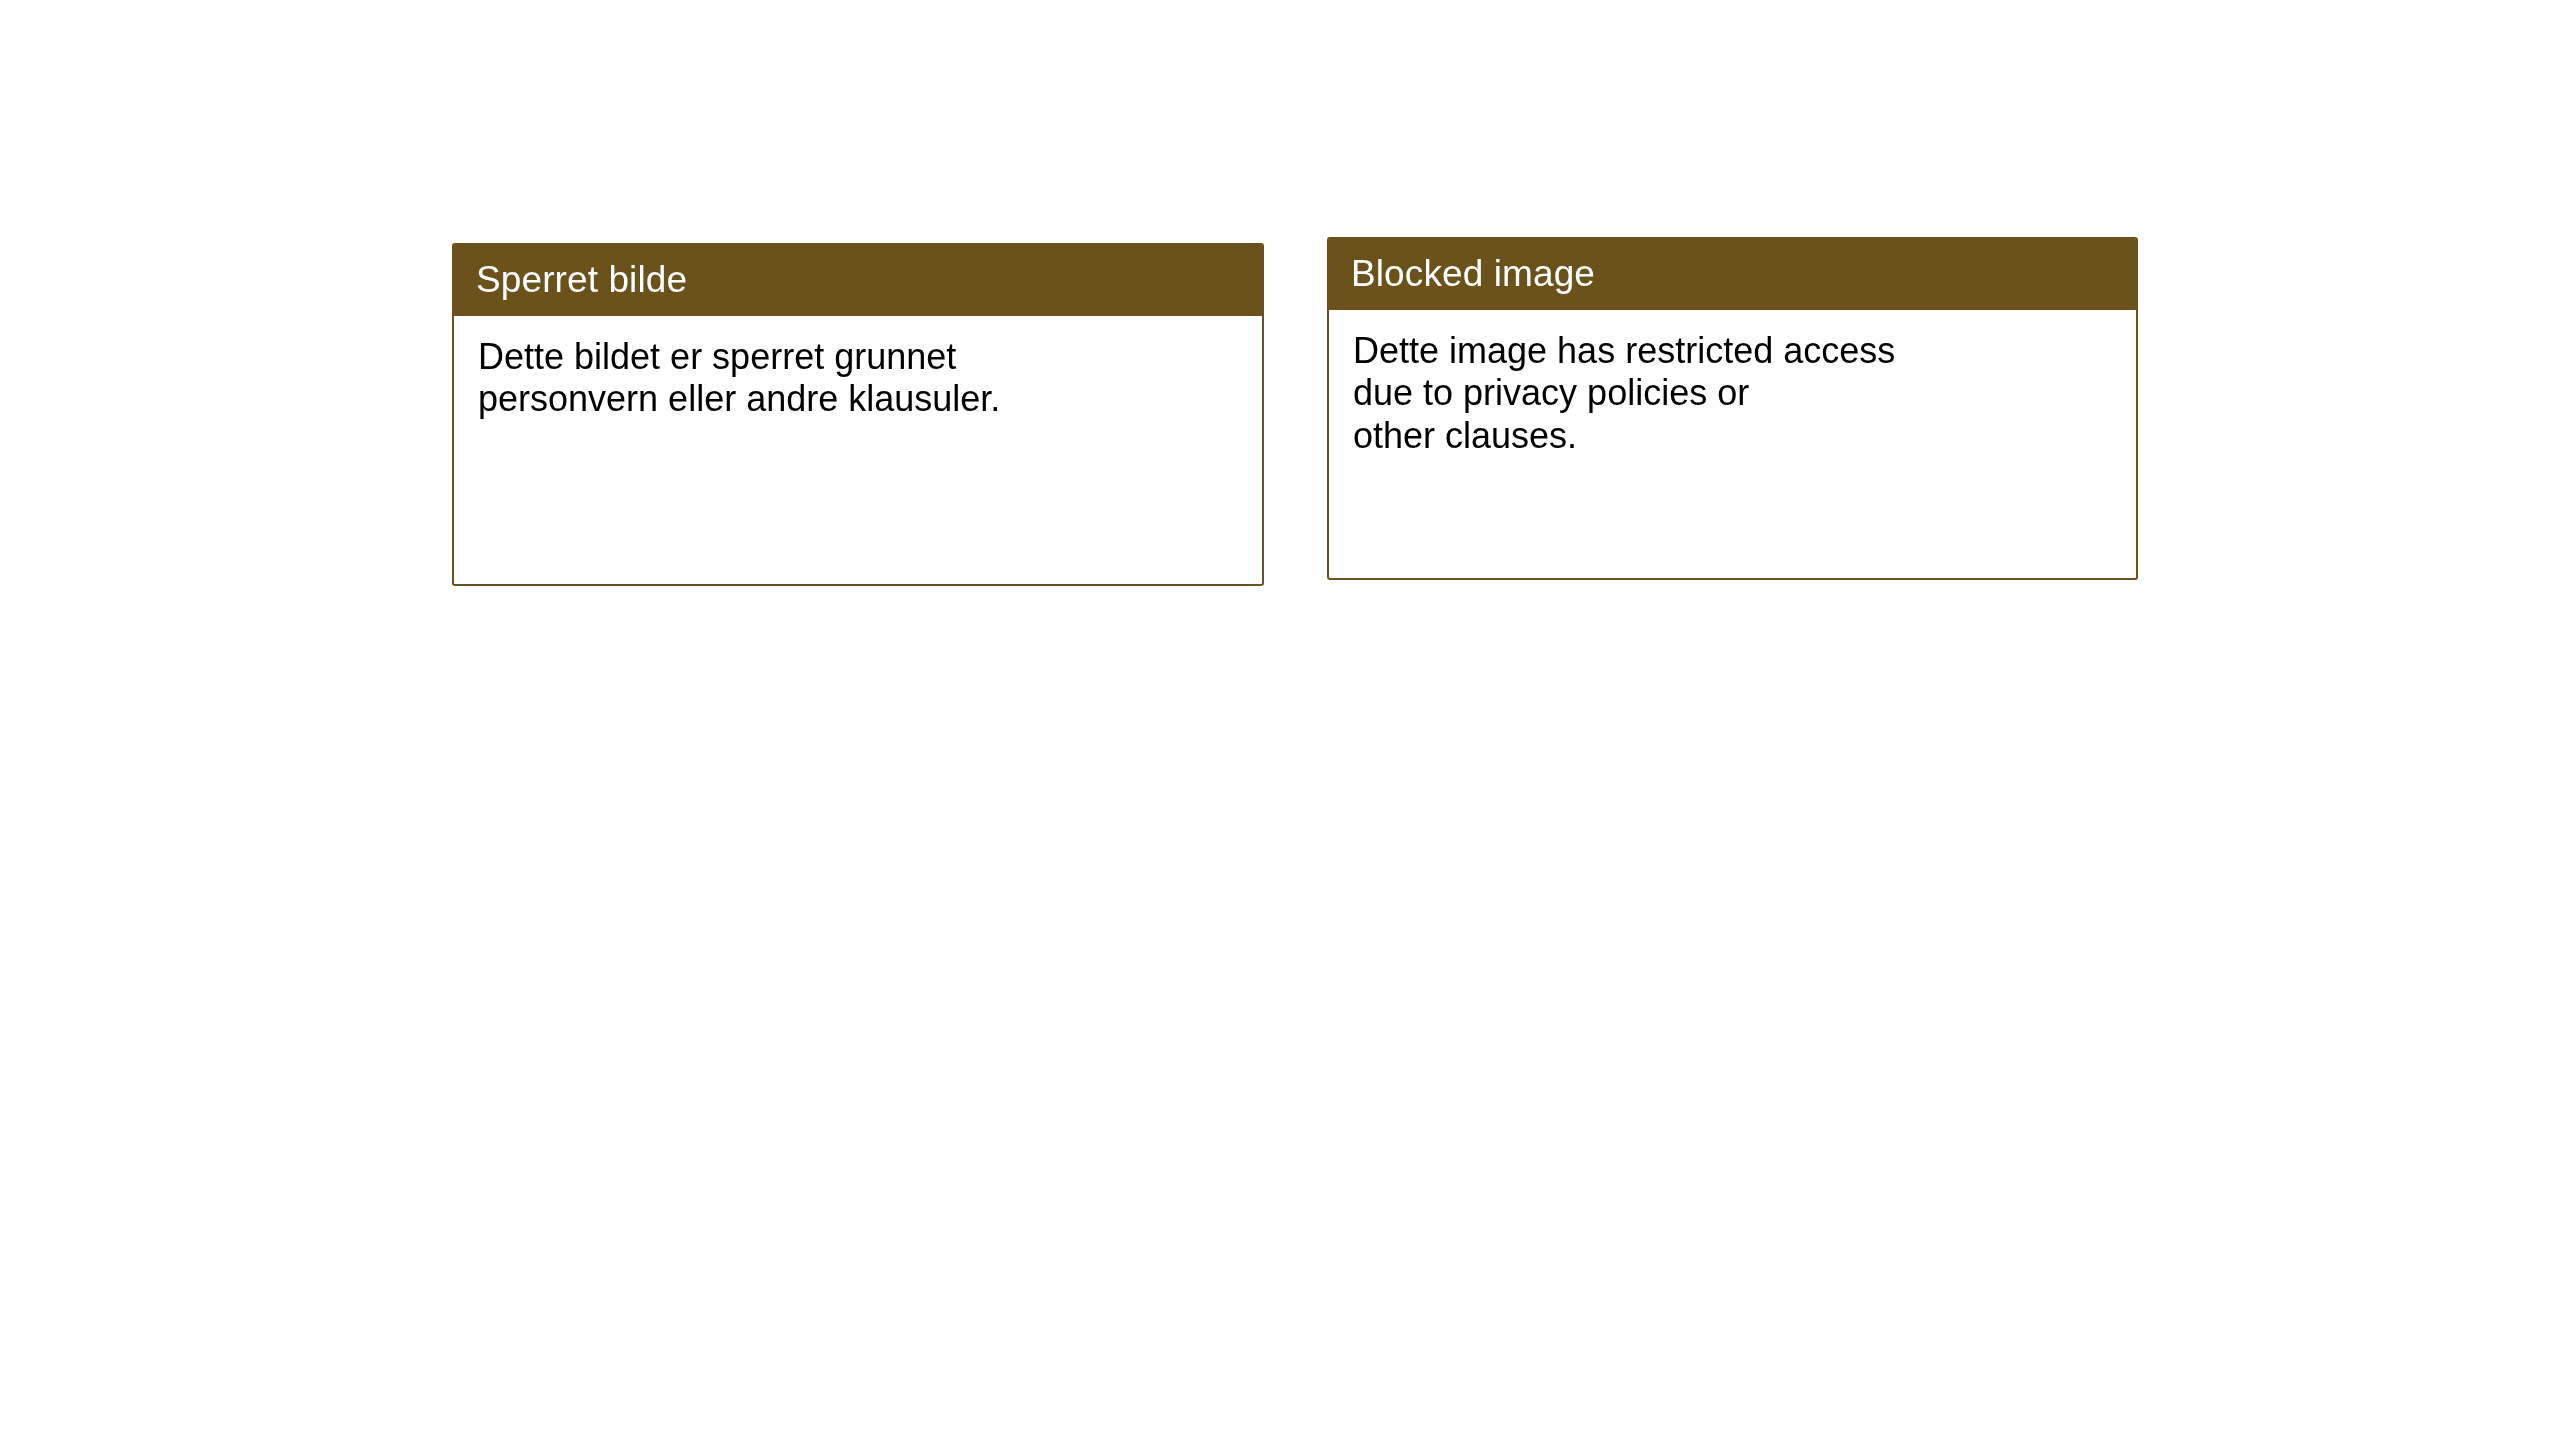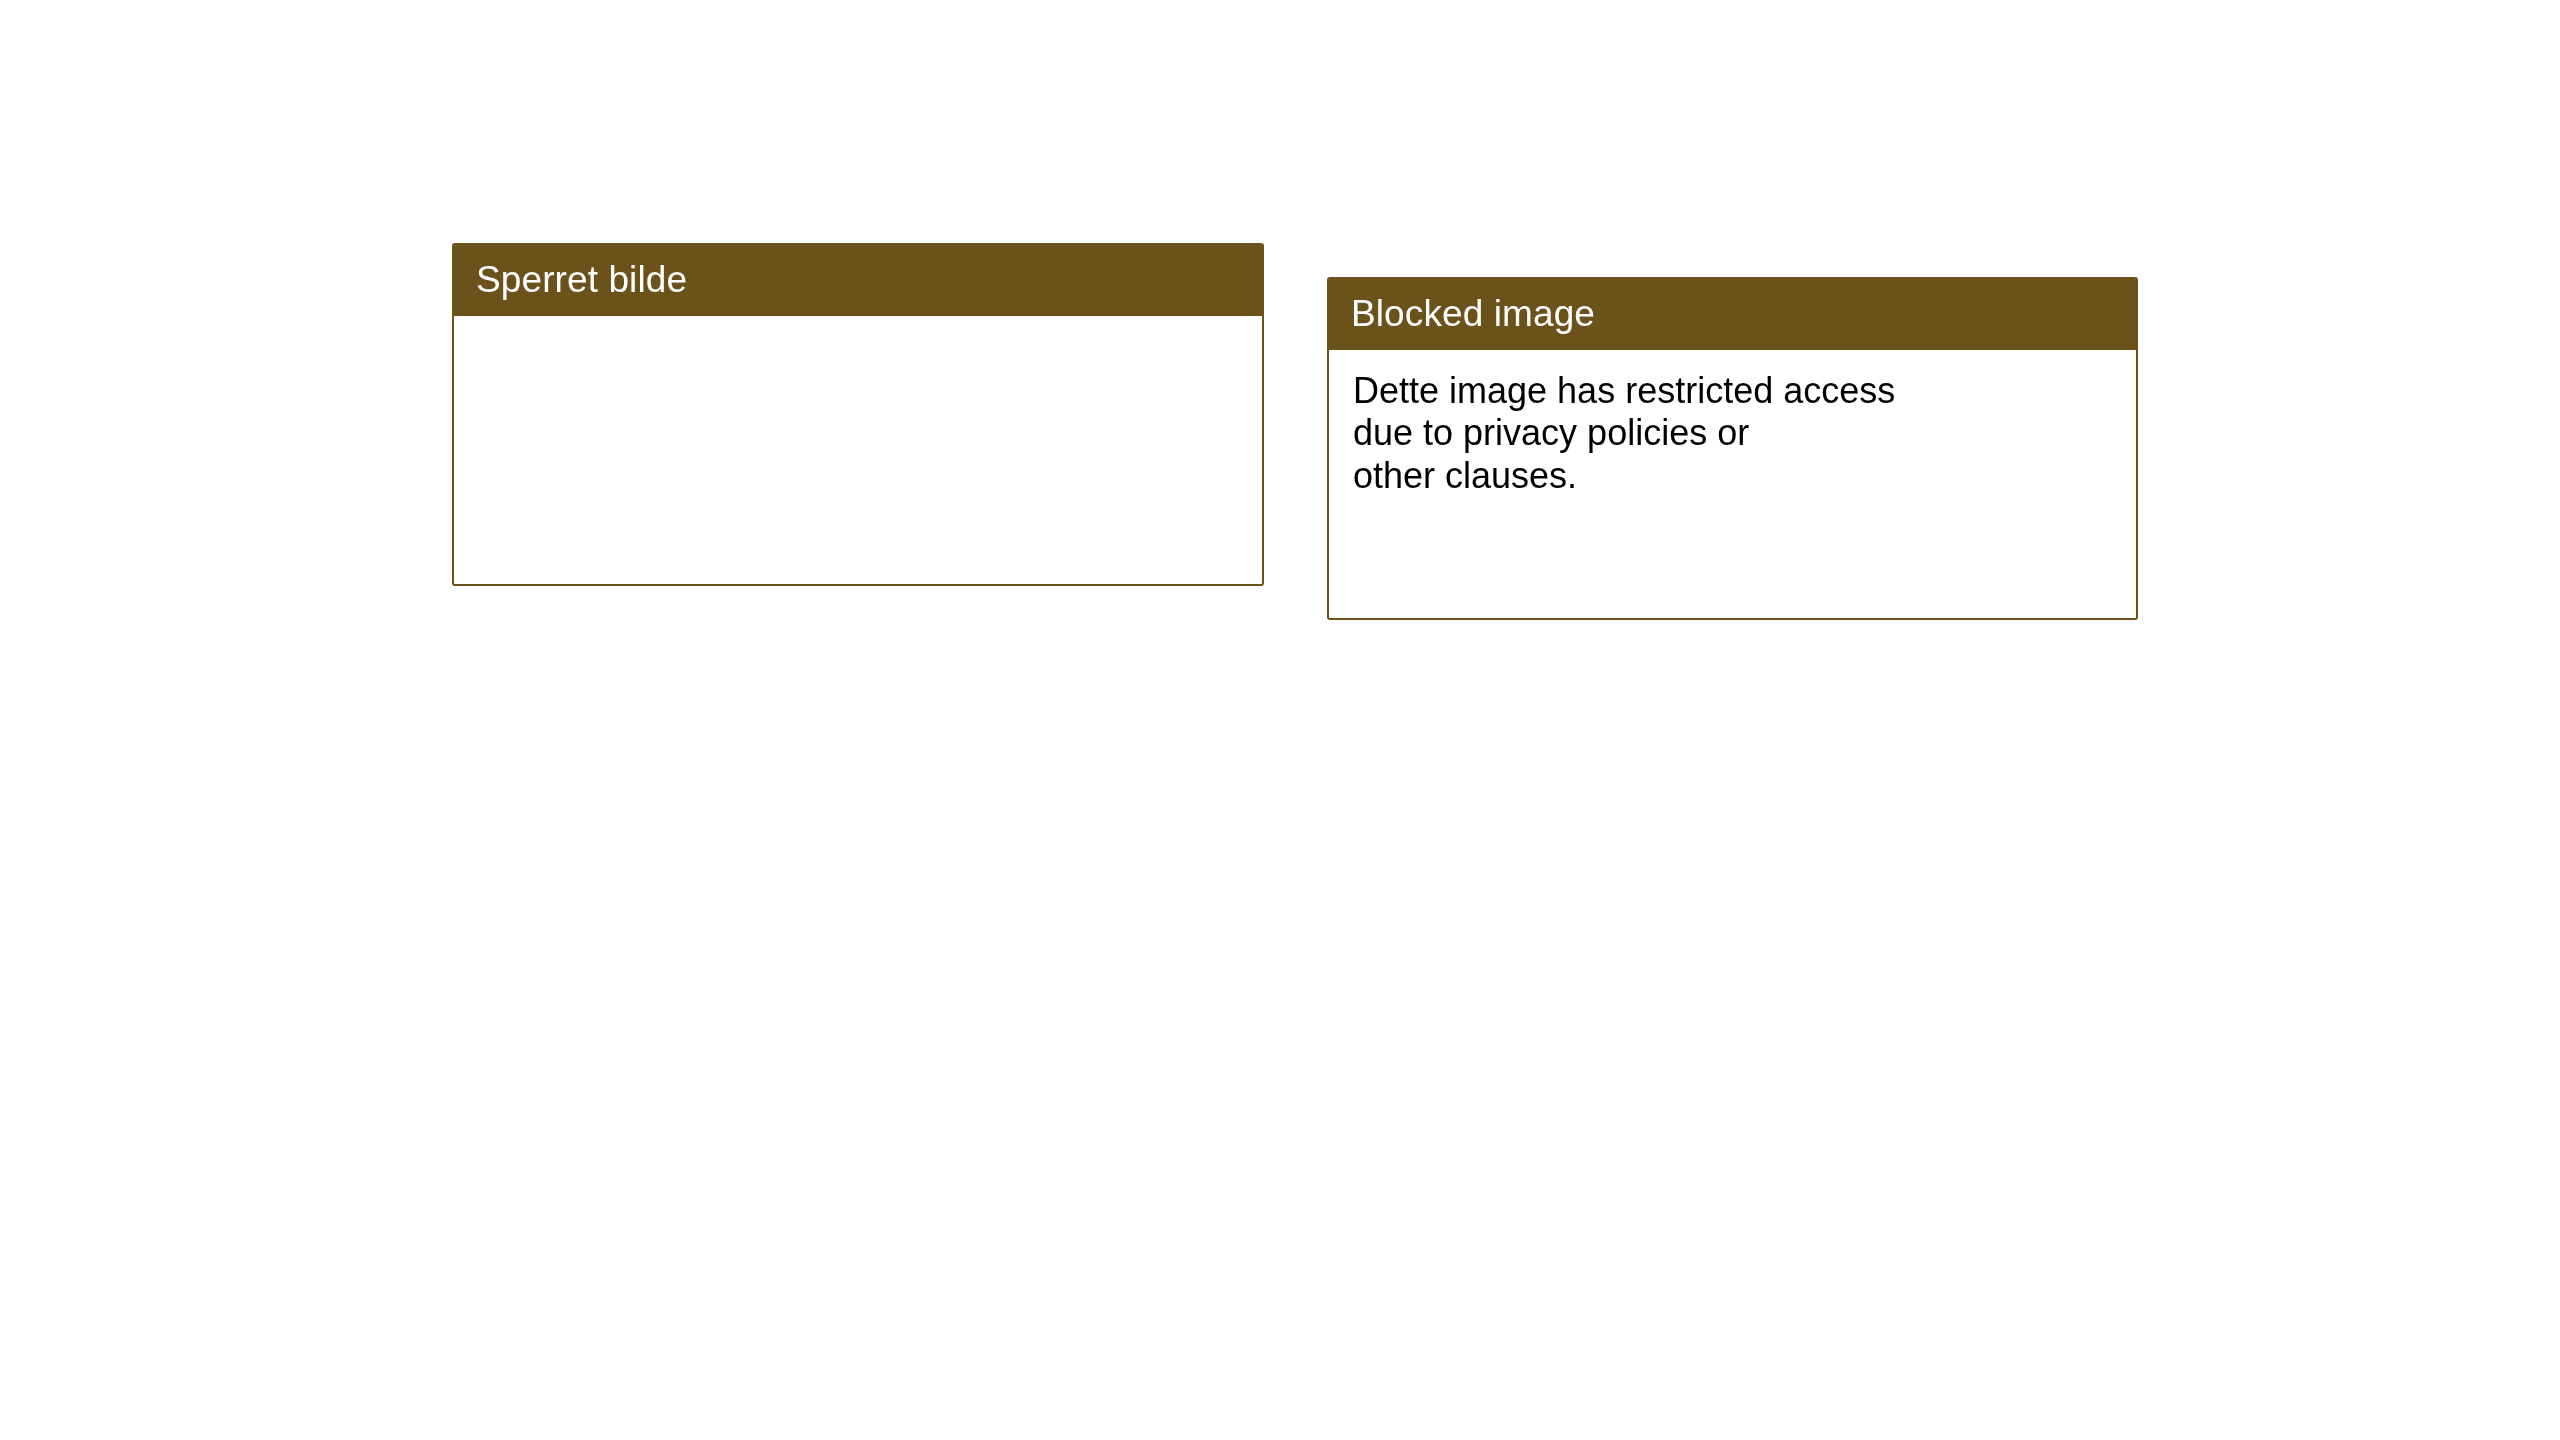--- a/index.html
+++ b/index.html
@@ -57,30 +57,31 @@
     width: 812px;
     height: 343px;
   }
 
   
   #card-en {
     left: 1327px;
     top: 237px;
     width: 811px;
     height: 343px;
-    margin-top: 40px;
   }
 </style>
 </head>
 <body>
 
 <div class="stage">
 
   <div class="notice-card" id="card-no">
     <div class="card-header">Sperret bilde</div>
+    <div class="card-body">Dette bildet er sperret grunnet
+personvern eller andre klausuler.</div>
   </div>
 
   <div class="notice-card" id="card-en">
     <div class="card-header">Blocked image</div>
     <div class="card-body">Dette image has restricted access
 due to privacy policies or
 other clauses.</div>
   </div>
 
 </div>

